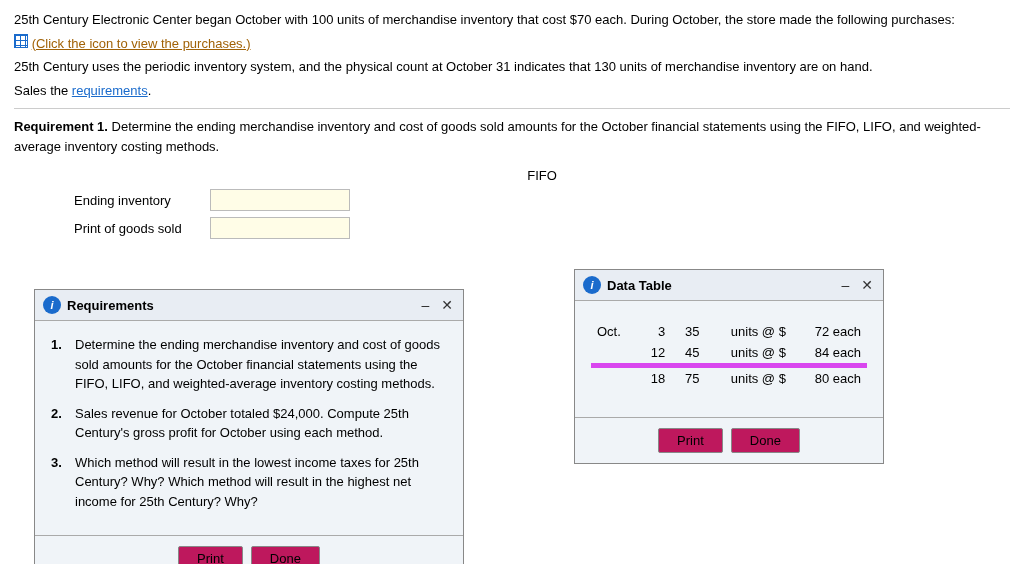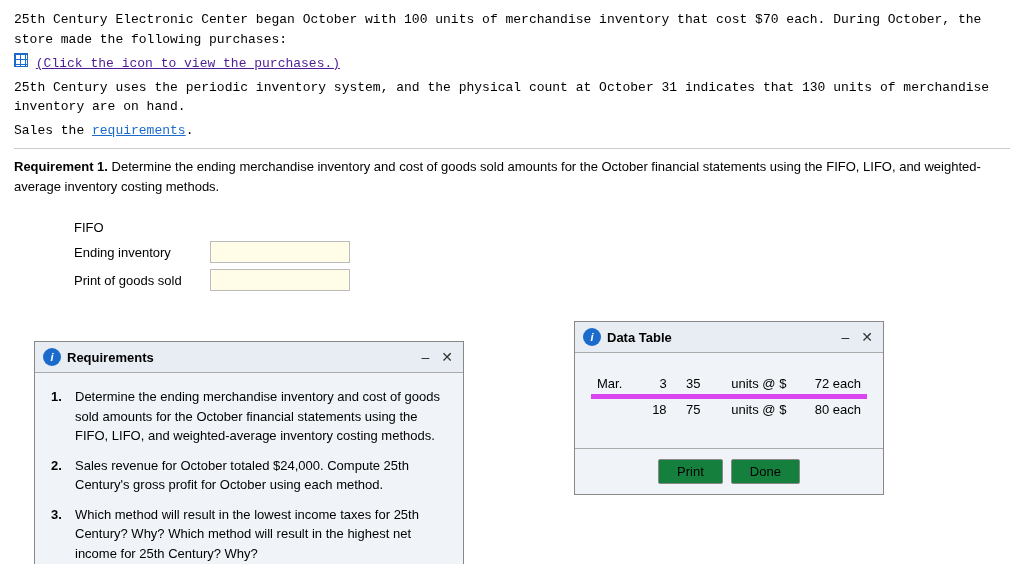--- a/index.html
+++ b/index.html
@@ -3,40 +3,40 @@
   <meta charset="utf-8">
   <style>
     * { box-sizing: border-box; margin: 0; padding: 0; }
     body {
       font-family: Arial, sans-serif;
       font-size: 13px;
       background: #fff;
       color: #000;
       padding: 10px 14px;
     }
-    .intro-text { margin-bottom: 4px; line-height: 1.5; font-family: Liberation Mono, monospace; }
-    .click-link { color: #4c1d95; text-decoration: underline; cursor: pointer; display: inline-flex; align-items: center; gap: 4px; }
+    .intro-text { margin-bottom: 4px; line-height: 1.5; }
+    .click-link { color: #a16207; text-decoration: underline; cursor: pointer; display: inline-flex; align-items: center; gap: 4px; }
     .grid-icon {
       display: inline-block;
       width: 14px; height: 14px;
       background:
         linear-gradient(#1a6bcc 1px, transparent 1px) 0 0 / 14px 5px,
         linear-gradient(#1a6bcc 1px, transparent 1px) 0 5px / 14px 5px,
         linear-gradient(#1a6bcc 1px, transparent 1px) 0 10px / 14px 5px,
         linear-gradient(to right, #1a6bcc 1px, transparent 1px) 0 0 / 5px 14px,
         linear-gradient(to right, #1a6bcc 1px, transparent 1px) 5px 0 / 5px 14px,
         linear-gradient(to right, #1a6bcc 1px, transparent 1px) 10px 0 / 5px 14px;
       border: 1px solid #1a6bcc;
     }
     .req-link { color: #1a6bcc; text-decoration: underline; cursor: pointer; }
     .divider { border: none; border-top: 1px solid #ccc; margin: 8px 0; }
-    .requirement-heading { margin-bottom: 24px; line-height: 1.5; }
+    .requirement-heading { margin-bottom: 12px; line-height: 1.5; }
     .requirement-heading strong { font-weight: bold; }
     .fifo-section { margin-left: 60px; margin-bottom: 20px; }
-    .fifo-label { text-align: left; margin-bottom: 6px; font-size: 13px; }
+    .fifo-label { text-align: center; margin-bottom: 6px; font-size: 13px; }
     .form-row { display: flex; align-items: center; margin-bottom: 6px; gap: 16px; }
     .form-row-label { min-width: 120px; font-size: 13px; }
     .form-input {
       width: 140px; height: 22px;
       border: 1px solid #bbb;
       background: #fffde7;
       padding: 2px 4px;
       font-size: 13px;
     }
 
@@ -114,21 +114,21 @@
       display: flex;
       justify-content: center;
       gap: 8px;
       padding: 10px;
       border-top: 1px solid #aaa;
     }
     .btn {
       padding: 4px 18px;
       font-size: 13px;
       border: 1px solid #888;
-      background: #15803d;
+      background: #be185d;
       cursor: pointer;
       border-radius: 2px;
     }
 
     
     .data-table {
       width: 100%;
       border-collapse: collapse;
       margin: 6px 0 14px 0;
       font-size: 13px;
@@ -220,25 +220,32 @@
       </div>
       <div class="panel-controls">
         <button class="panel-ctrl-btn">–</button>
         <button class="panel-ctrl-btn">✕</button>
       </div>
     </div>
     <div class="panel-body">
       <table class="data-table">
         <tbody>
           <tr>
-            <td>Mar.</td>
+            <td>Oct.</td>
             <td>3</td>
             <td>35</td>
             <td>units @ $</td>
             <td>72 each</td>
+          </tr>
+          <tr>
+            <td></td>
+            <td>12</td>
+            <td>45</td>
+            <td>units @ $</td>
+            <td>84 each</td>
           </tr>
           <tr>
             <td></td>
             <td>18</td>
             <td>75</td>
             <td>units @ $</td>
             <td>80 each</td>
           </tr>
         </tbody>
       </table>

